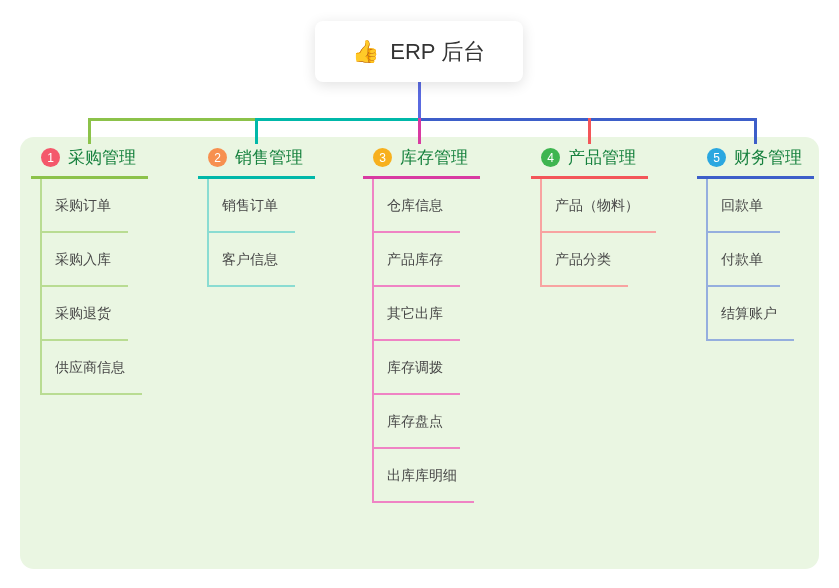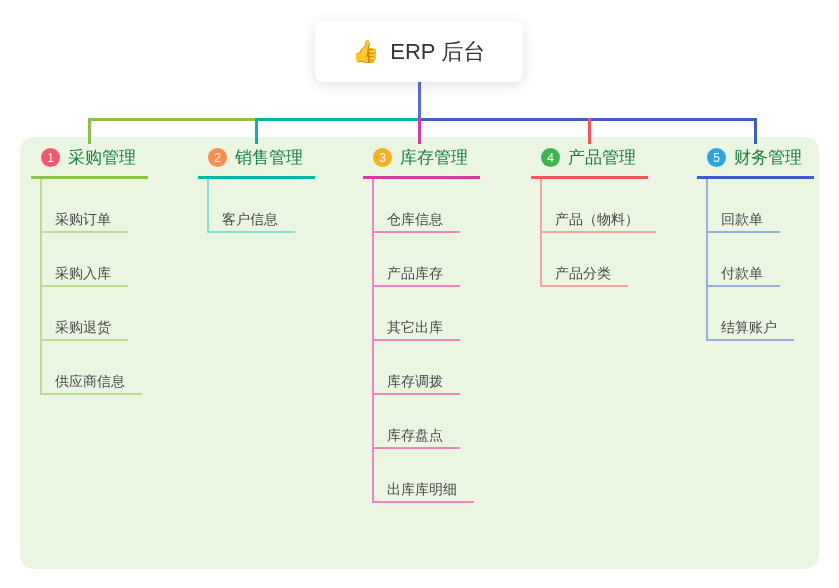--- a/index.html
+++ b/index.html
@@ -63,21 +63,21 @@
     display: flex; align-items: center; justify-content: center;
   }
   .branch-label { font-size: 17px; color: #15803d; white-space: nowrap; }
   .children {
     margin-left: 9px;
     border-left: 2px solid var(--light);
   }
   .child { height: 54px; display: flex; align-items: flex-end; }
   .child-label {
     border-bottom: 2px solid var(--light);
-    padding: 0 17px 2px 13px;
+    padding: 0 17px 16px 13px;
     font-size: 14px; color: #484848;
     white-space: nowrap;
   }
 </style>
 </head>
 <body>
 
 <div class="panel" style="background: rgb(234, 246, 226);"></div>
 
 <div class="connector root-drop" id="root-drop" style="background: rgb(90, 106, 224);"></div>
@@ -115,20 +115,23 @@
       </div>
     </div>
 </div>
 
 <div class="branch b2" style="--main: #00b8a9; --light: #8adcd2; --badge: #f7904f;">
   <div class="branch-header">
     <span class="badge">2</span>
     <span class="branch-label">销售管理</span>
   </div>
   <div class="children">
+      <div class="child">
+        <div class="child-label">销售订单</div>
+      </div>
       <div class="child">
         <div class="child-label">客户信息</div>
       </div>
     </div>
 </div>
 
 <div class="branch b3" style="--main: #d83aa2; --light: #ef83c4; --badge: #f7b01e;">
   <div class="branch-header">
     <span class="badge">3</span>
     <span class="branch-label">库存管理</span>

